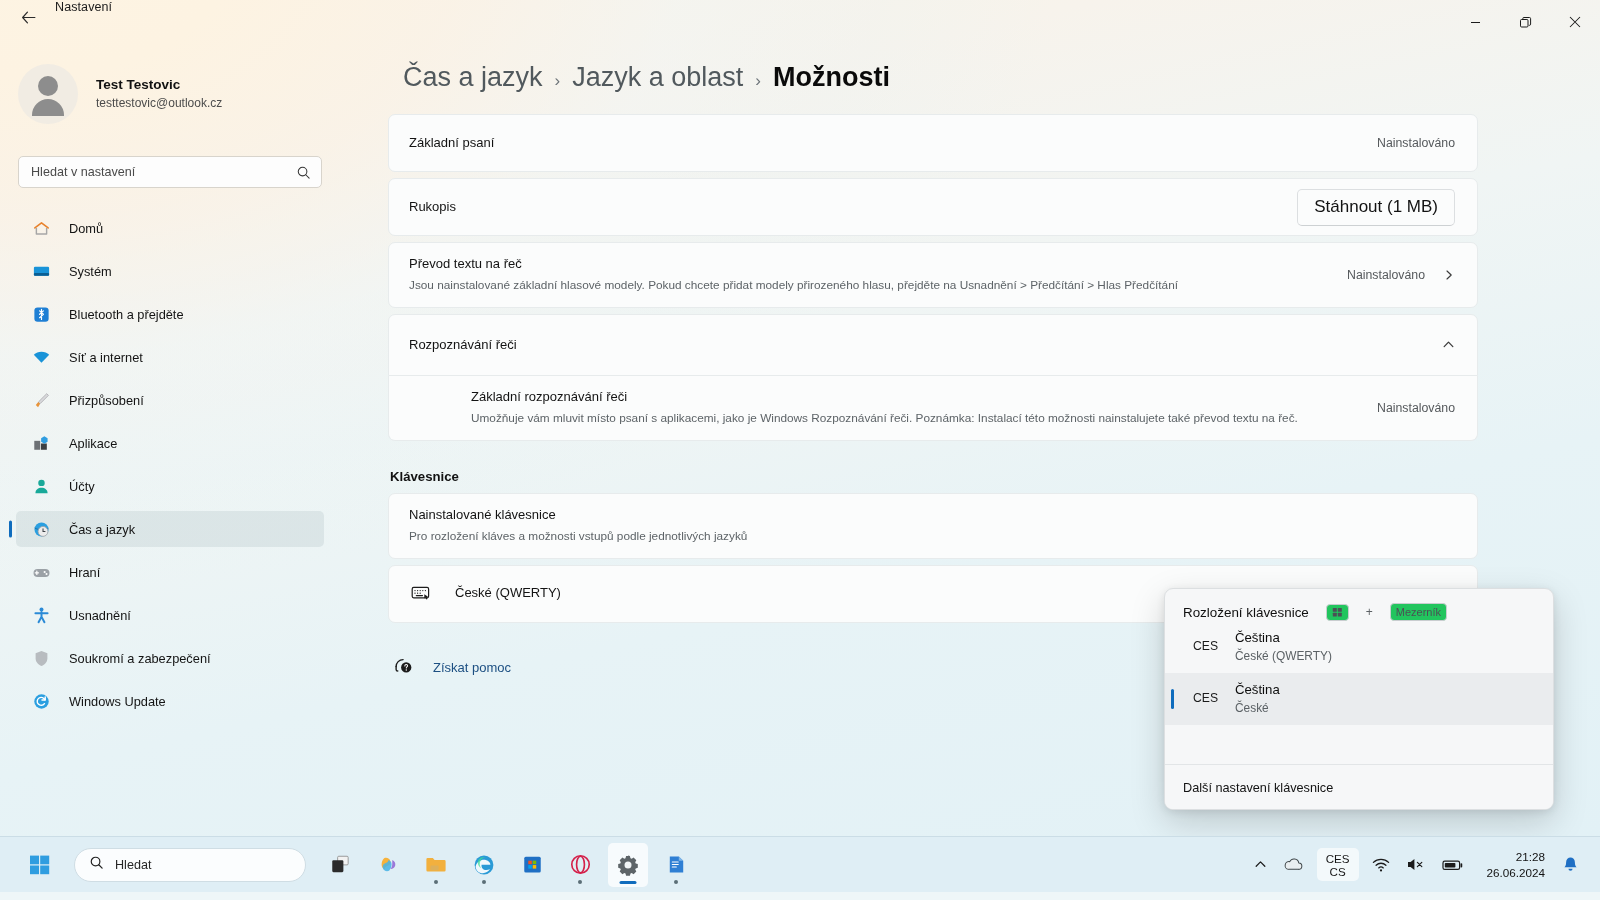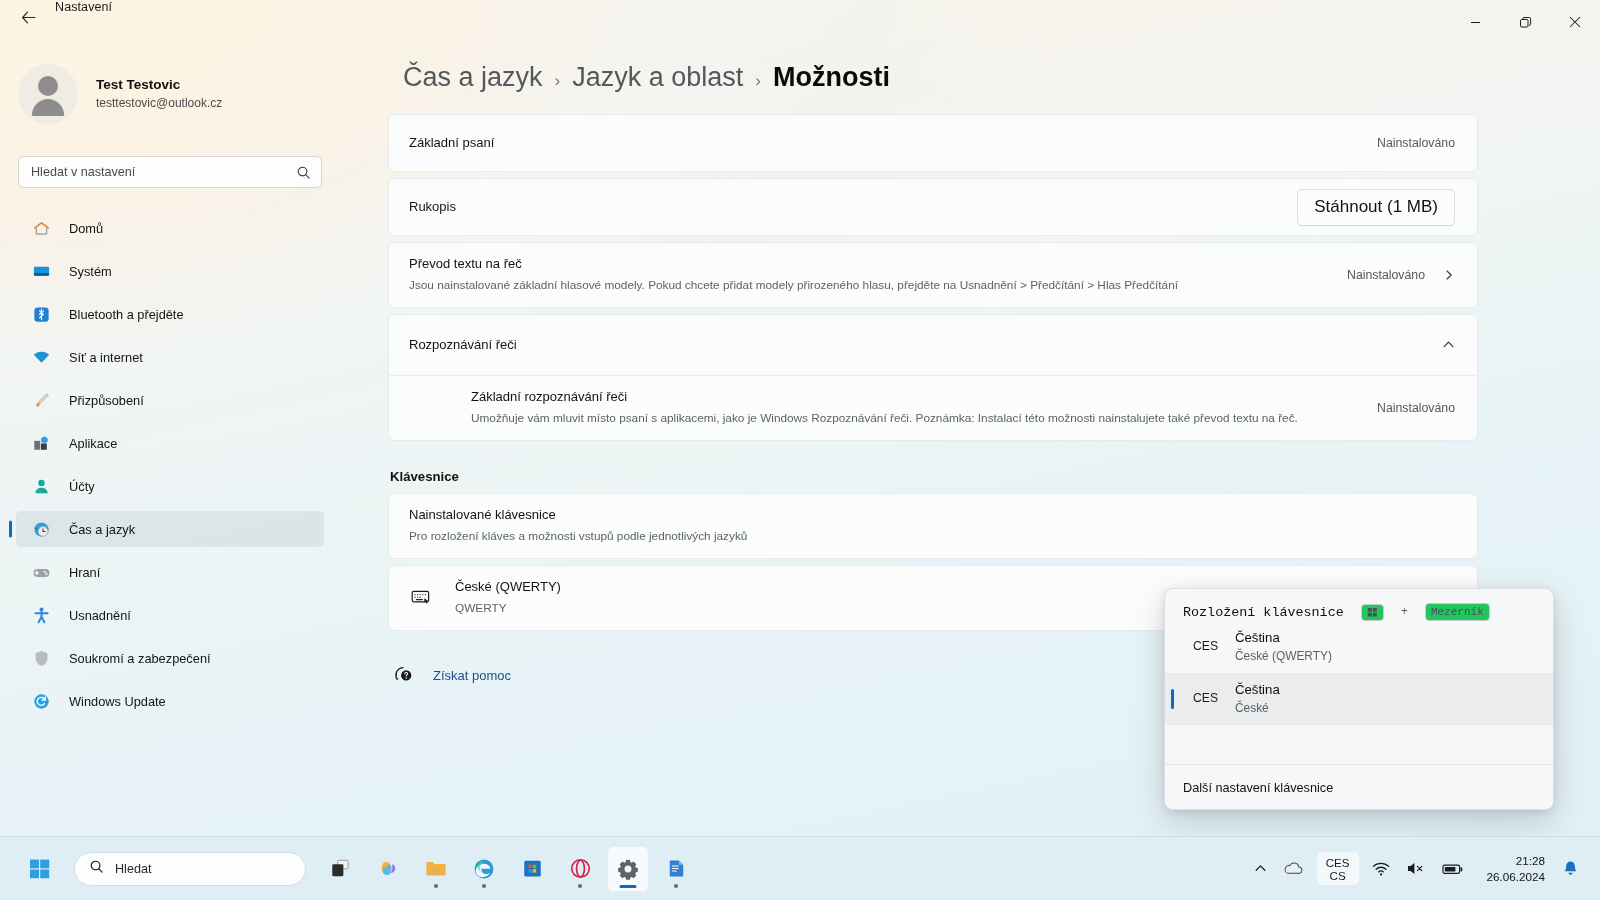--- a/index.html
+++ b/index.html
@@ -202,21 +202,20 @@
     background: #f6f7f8;
     border: 1px solid #dcdfe1;
     border-radius: 9px;
     box-shadow: 0 12px 34px rgba(0,0,0,0.17), 0 2px 8px rgba(0,0,0,0.09);
     z-index: 60;
     overflow: hidden;
   }
   #kb-flyout-header {
     display: flex; align-items: center; gap: 17px;
     padding: 14px 16px 0 18px;
-    font-family: Liberation Mono, monospace;
   }
   #kb-flyout-title { font-size: 13.4px; color: #101010; }
   .keycap {
     border: 1px solid #c9cdd0;
     border-radius: 4px;
     background: #22c55e;
     padding: 2px 5px;
     display: inline-flex; align-items: center; justify-content: center;
     color: #4b5155; font-size: 11px;
   }
@@ -245,21 +244,21 @@
     border-top: 1px solid #e2e5e7;
     background: #f6f7f8;
     padding: 13px 18px;
     cursor: pointer;
   }
   #kb-flyout-footer-label { font-size: 12.7px; color: #121212; }
 
   
   #taskbar {
     position: absolute; left: 0; top: 836px;
-    width: 1600px; height: 64px;
+    width: 1600px; height: 56px;
     background: #dfeef5;
     border-top: 1px solid #cbdde6;
     display: flex; align-items: center;
     z-index: 80;
   }
   #tb-left { display: flex; align-items: center; gap: 0; padding-left: 16px; }
   .tb-btn {
     width: 40px; height: 44px;
     display: flex; align-items: center; justify-content: center;
     border-radius: 5px; cursor: pointer; position: relative;
@@ -585,21 +584,20 @@
         <div class="row clickable">
           <span class="kb-icon">
             <svg width="24" height="24" viewBox="0 0 24 24" fill="none">
               <rect x="2.2" y="5.4" width="16.4" height="10.4" rx="1.5" stroke="currentColor" stroke-width="1.2"></rect>
               <path d="M5 8.6h.01M7.6 8.6h.01M10.2 8.6h.01M12.8 8.6h.01M15.4 8.6h.01M5 11.2h.01M7.6 11.2h.01M10.2 11.2h.01M6.4 13.6h6" stroke="currentColor" stroke-width="1.3" stroke-linecap="round"></path>
               <path d="M14.3 12.3v4.1l1.1-1 .9 2 1.2-.5-.9-2 1.5-.2-3.8-2.4z" fill="currentColor"></path>
             </svg>
           </span>
           <div class="row-texts">
             <div class="row-title">České (QWERTY)</div>
-            <div class="row-sub">QWERTY</div>
           </div>
         </div>
       </div>
 
       <div id="help-link">
         <span>
           <svg width="22" height="22" viewBox="0 0 24 24" fill="none">
             <path d="M3.4 12.6a7.6 7.6 0 017.6-7.6" stroke="#1b1b1b" stroke-width="1.5" stroke-linecap="round"></path>
             <path d="M3.4 12.6v3.1c0 1 .8 1.8 1.8 1.8" stroke="#1b1b1b" stroke-width="1.5" stroke-linecap="round"></path>
             <circle cx="14.4" cy="13.6" r="5.6" fill="#1b1b1b"></circle>

